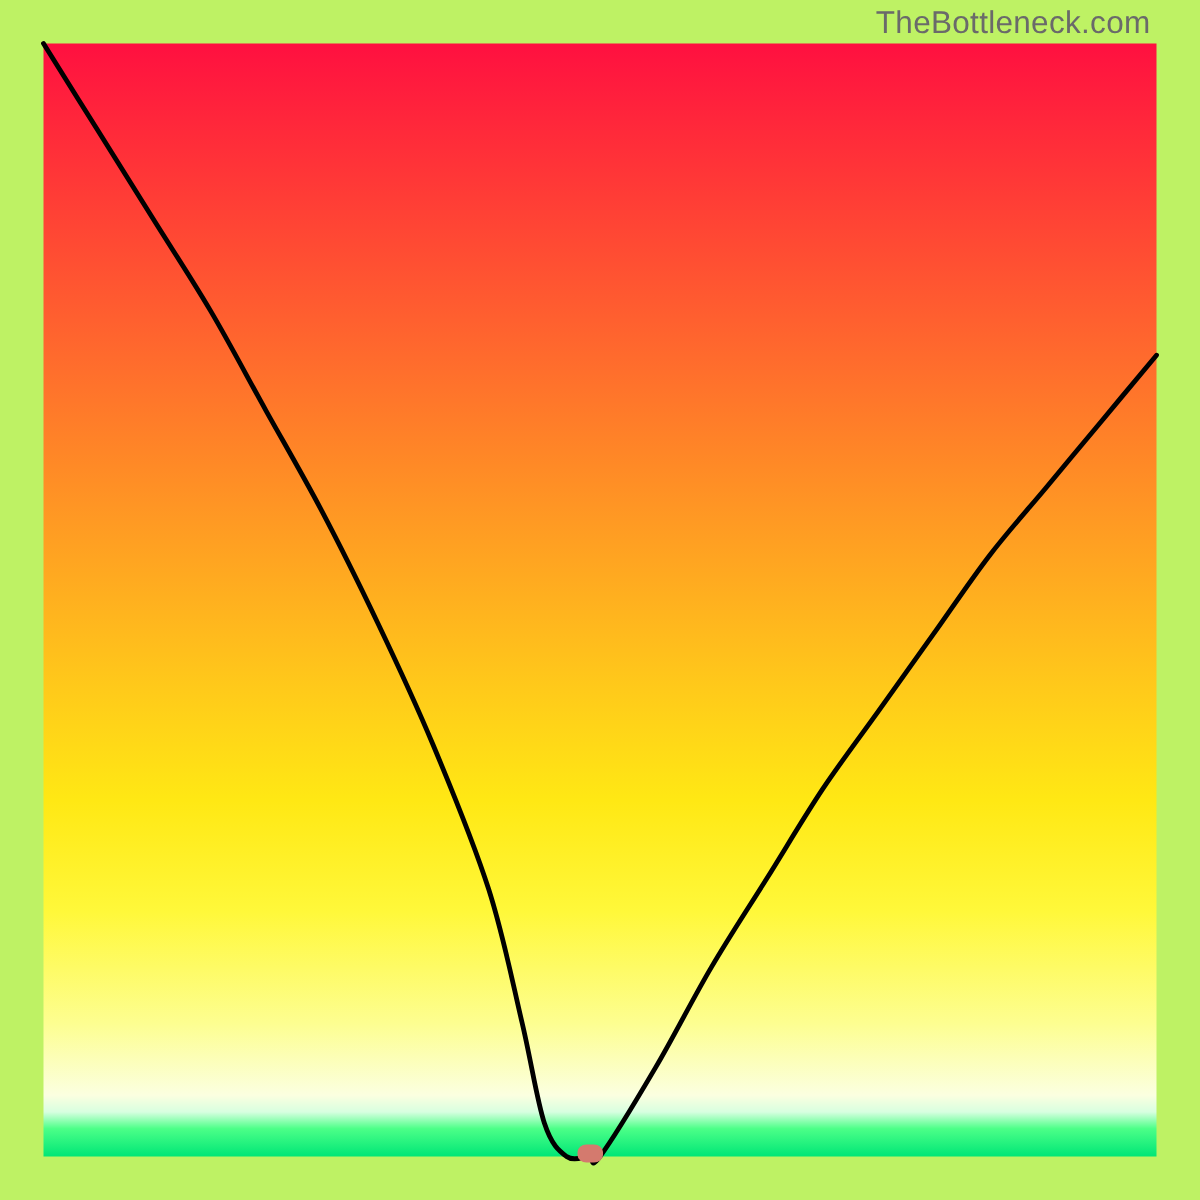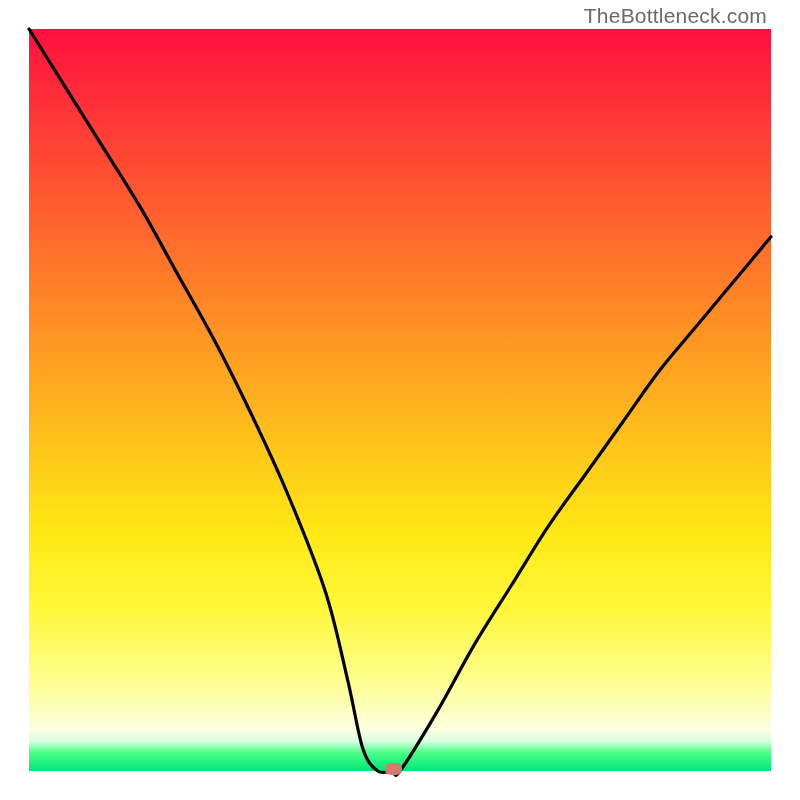--- a/index.html
+++ b/index.html
@@ -8,21 +8,21 @@
     width: 800px;
     height: 800px;
     background: #000;
     overflow: hidden;
     font-family: Arial, Helvetica, sans-serif;
   }
   .frame {
     position: relative;
     width: 800px;
     height: 800px;
-    background: #ffffff;
+    background: #bef264;
   }
   .plot-area {
     position: absolute;
     left: 29px;
     top: 29px;
     width: 742px;
     height: 742px;
     
   }
   .gradient {

